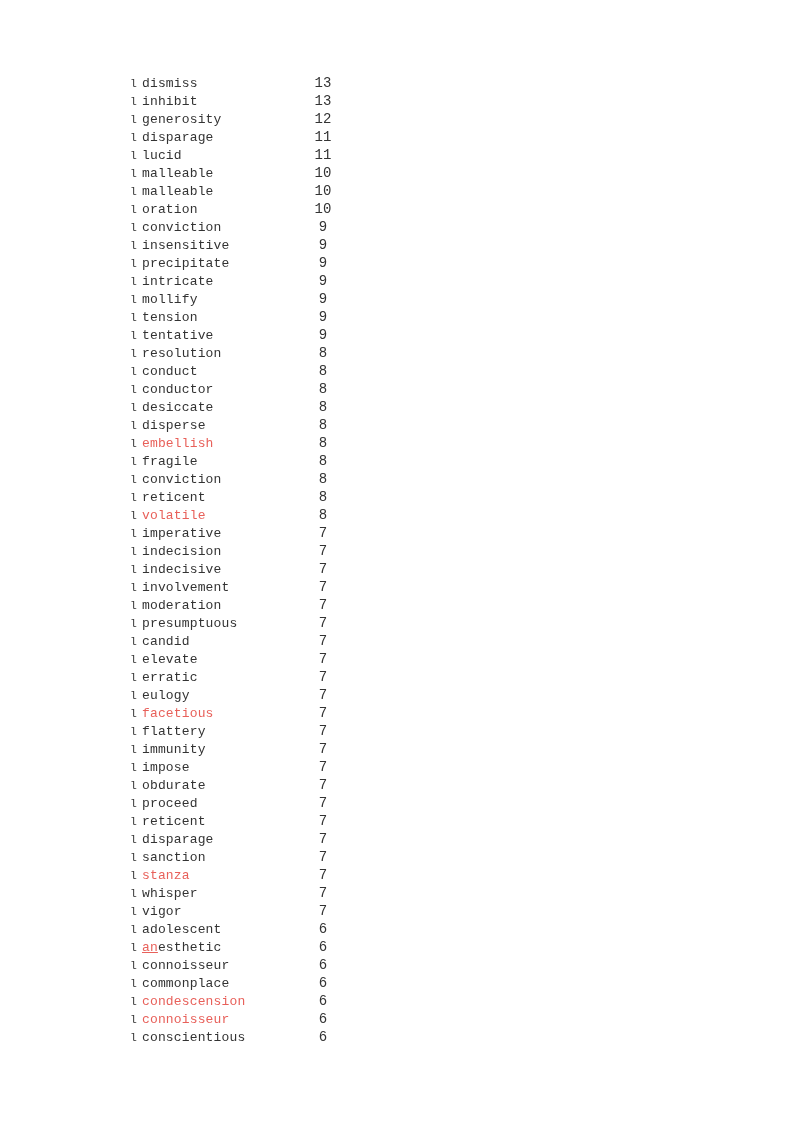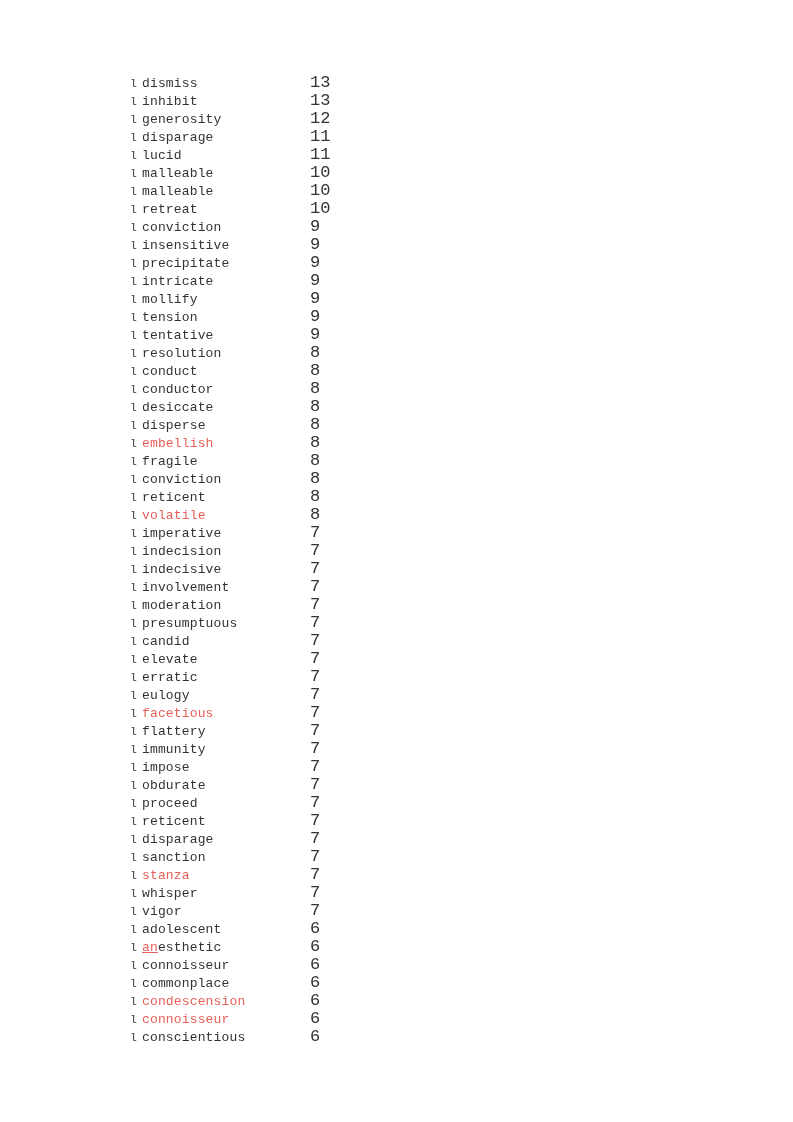--- a/index.html
+++ b/index.html
@@ -66,23 +66,23 @@
   }
 
   .row-word .hl {
     color: #e8605a;
     text-decoration: underline;
   }
 
   .row-count {
     flex: 0 0 auto;
     width: 26px;
-    text-align: left;
+    text-align: center;
     color: #333333;
-    font-size: 17px;
+    font-size: 14px;
     letter-spacing: 0.15px;
   }
 </style>
 </head>
 <body>
 
 <div id="page">
   <ul id="word-list">
       <li class="word-row">
         <span class="row-marker">l</span>
@@ -114,21 +114,21 @@
         <span class="row-word">malleable</span>
         <span class="row-count">10</span>
       </li>
       <li class="word-row">
         <span class="row-marker">l</span>
         <span class="row-word">malleable</span>
         <span class="row-count">10</span>
       </li>
       <li class="word-row">
         <span class="row-marker">l</span>
-        <span class="row-word">retreat</span>
+        <span class="row-word">oration</span>
         <span class="row-count">10</span>
       </li>
       <li class="word-row">
         <span class="row-marker">l</span>
         <span class="row-word">conviction</span>
         <span class="row-count">9</span>
       </li>
       <li class="word-row">
         <span class="row-marker">l</span>
         <span class="row-word">insensitive</span>

